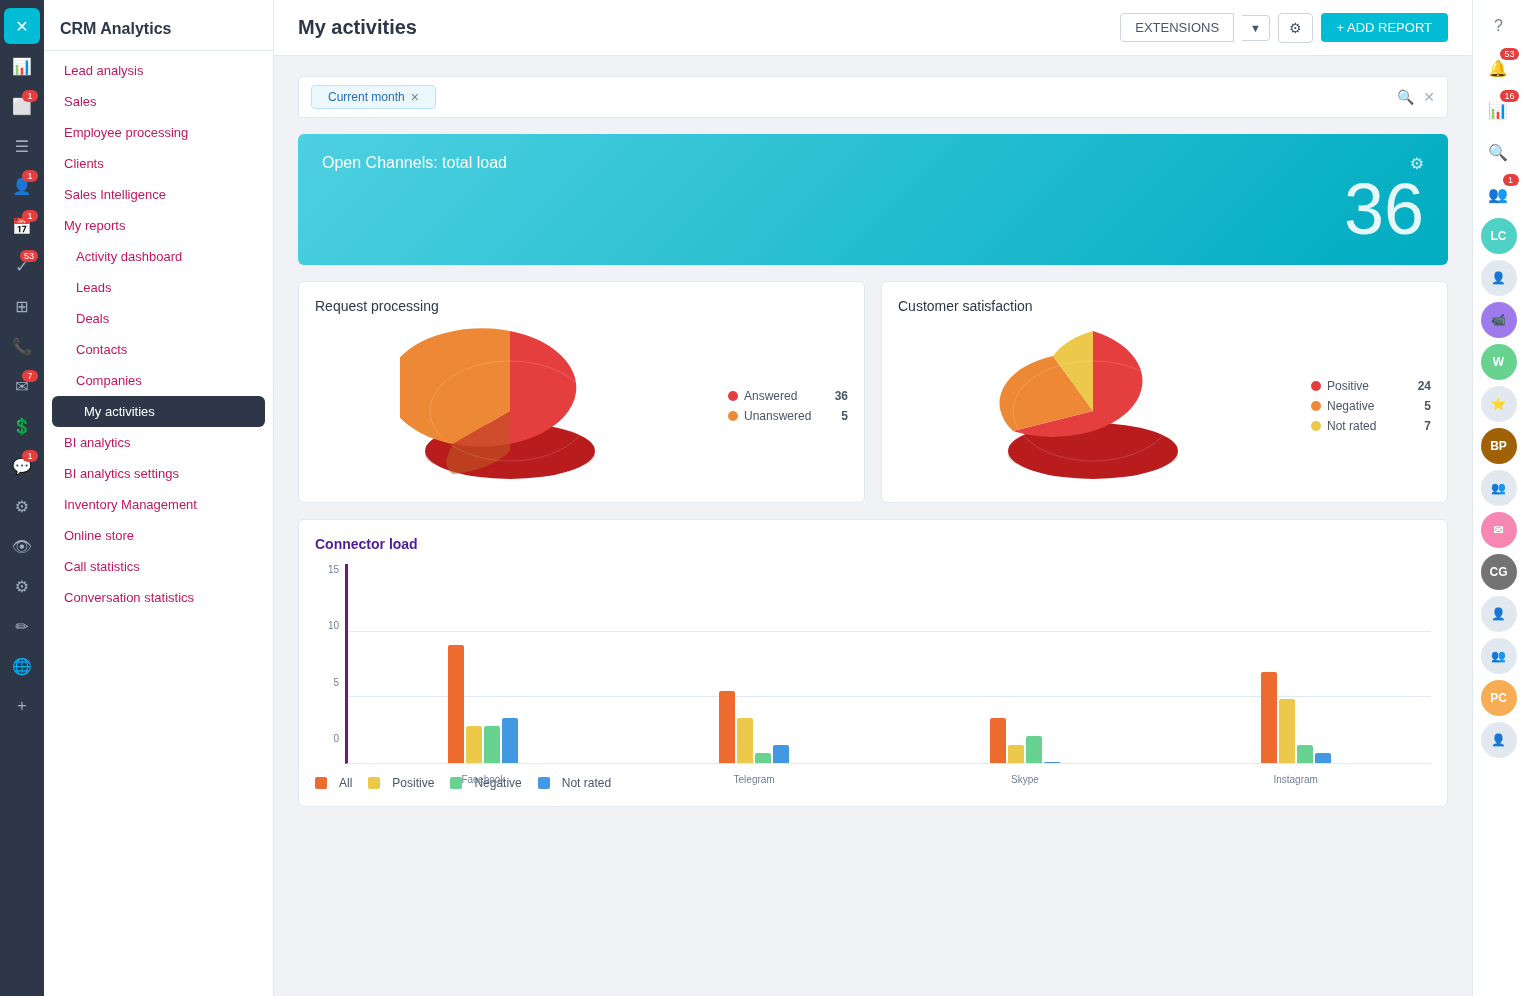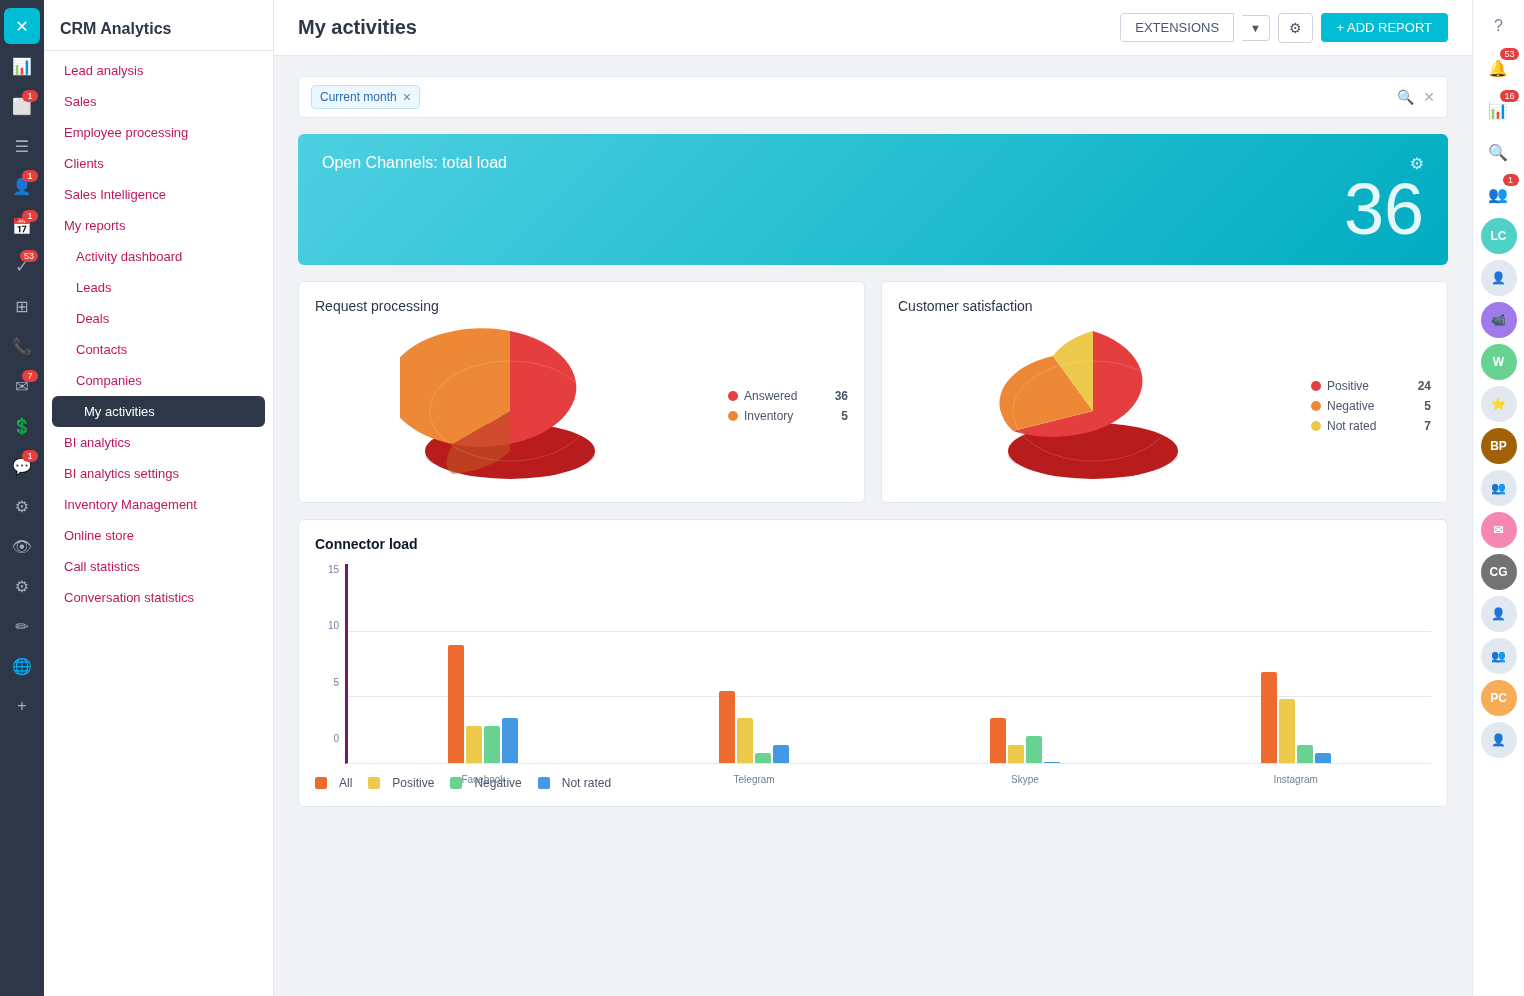--- a/index.html
+++ b/index.html
@@ -162,21 +162,21 @@
       border-radius: 4px;
       padding: 8px 12px;
       display: flex;
       align-items: center;
       gap: 8px;
     }
     .filter-tag {
       background: #ebf8ff;
       border: 1px solid #bee3f8;
       border-radius: 4px;
-      padding: 3px 8px;
+      padding: 3px 16px;
       font-size: 12px;
       color: #2b6cb0;
       display: flex;
       align-items: center;
       gap: 6px;
     }
     .filter-tag-close {
       cursor: pointer;
       color: #718096;
       font-size: 14px;
@@ -277,21 +277,21 @@
     
     .bar-chart-card {
       background: #fff;
       border: 1px solid #e2e8f0;
       border-radius: 6px;
       padding: 16px;
     }
     .bar-chart-title {
       font-size: 14px;
       font-weight: 600;
-      color: #0f172a;
+      color: #4c1d95;
       margin-bottom: 12px;
     }
     .bar-chart-area {
       position: relative;
       height: 200px;
       display: flex;
       align-items: flex-end;
       padding-left: 30px;
     }
     .y-axis {
@@ -521,21 +521,21 @@
             </svg>
           </div>
           <div class="legend" id="rp-legend">
               <div class="legend-item">
                 <span class="legend-dot" style="background:#e53e3e"></span>
                 <span>Answered</span>
                 <span class="legend-value">36</span>
               </div>
               <div class="legend-item">
                 <span class="legend-dot" style="background:#ed8936"></span>
-                <span>Inventory</span>
+                <span>Unanswered</span>
                 <span class="legend-value">5</span>
               </div>
             </div>
         </div>
       </div>
 
       <div class="chart-card">
         <div class="chart-title">Customer satisfaction</div>
         <div class="chart-content">
           <div class="pie-container">

